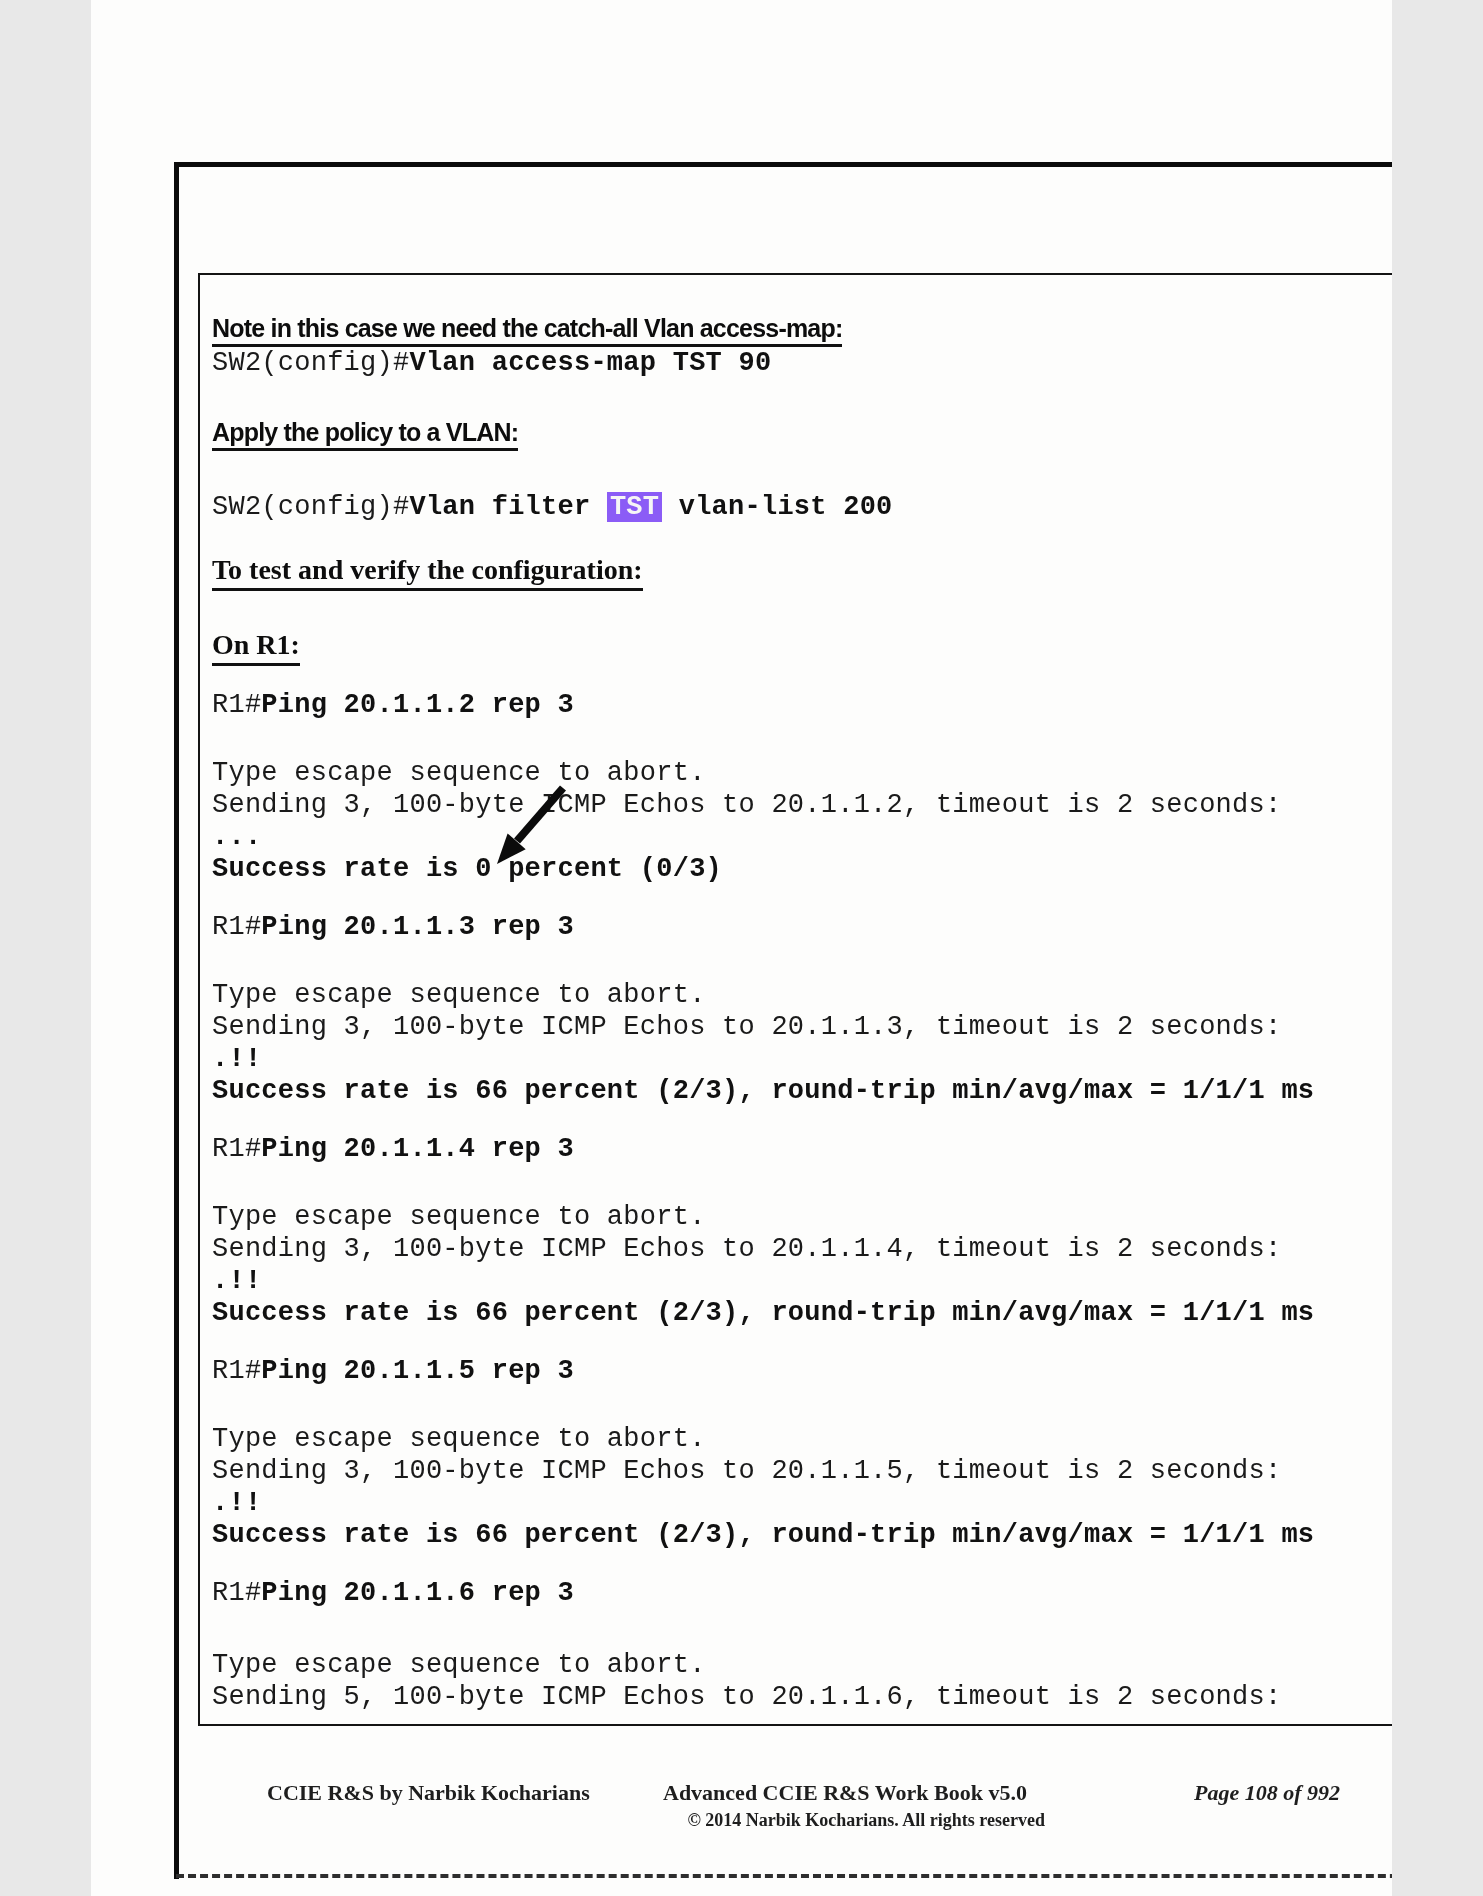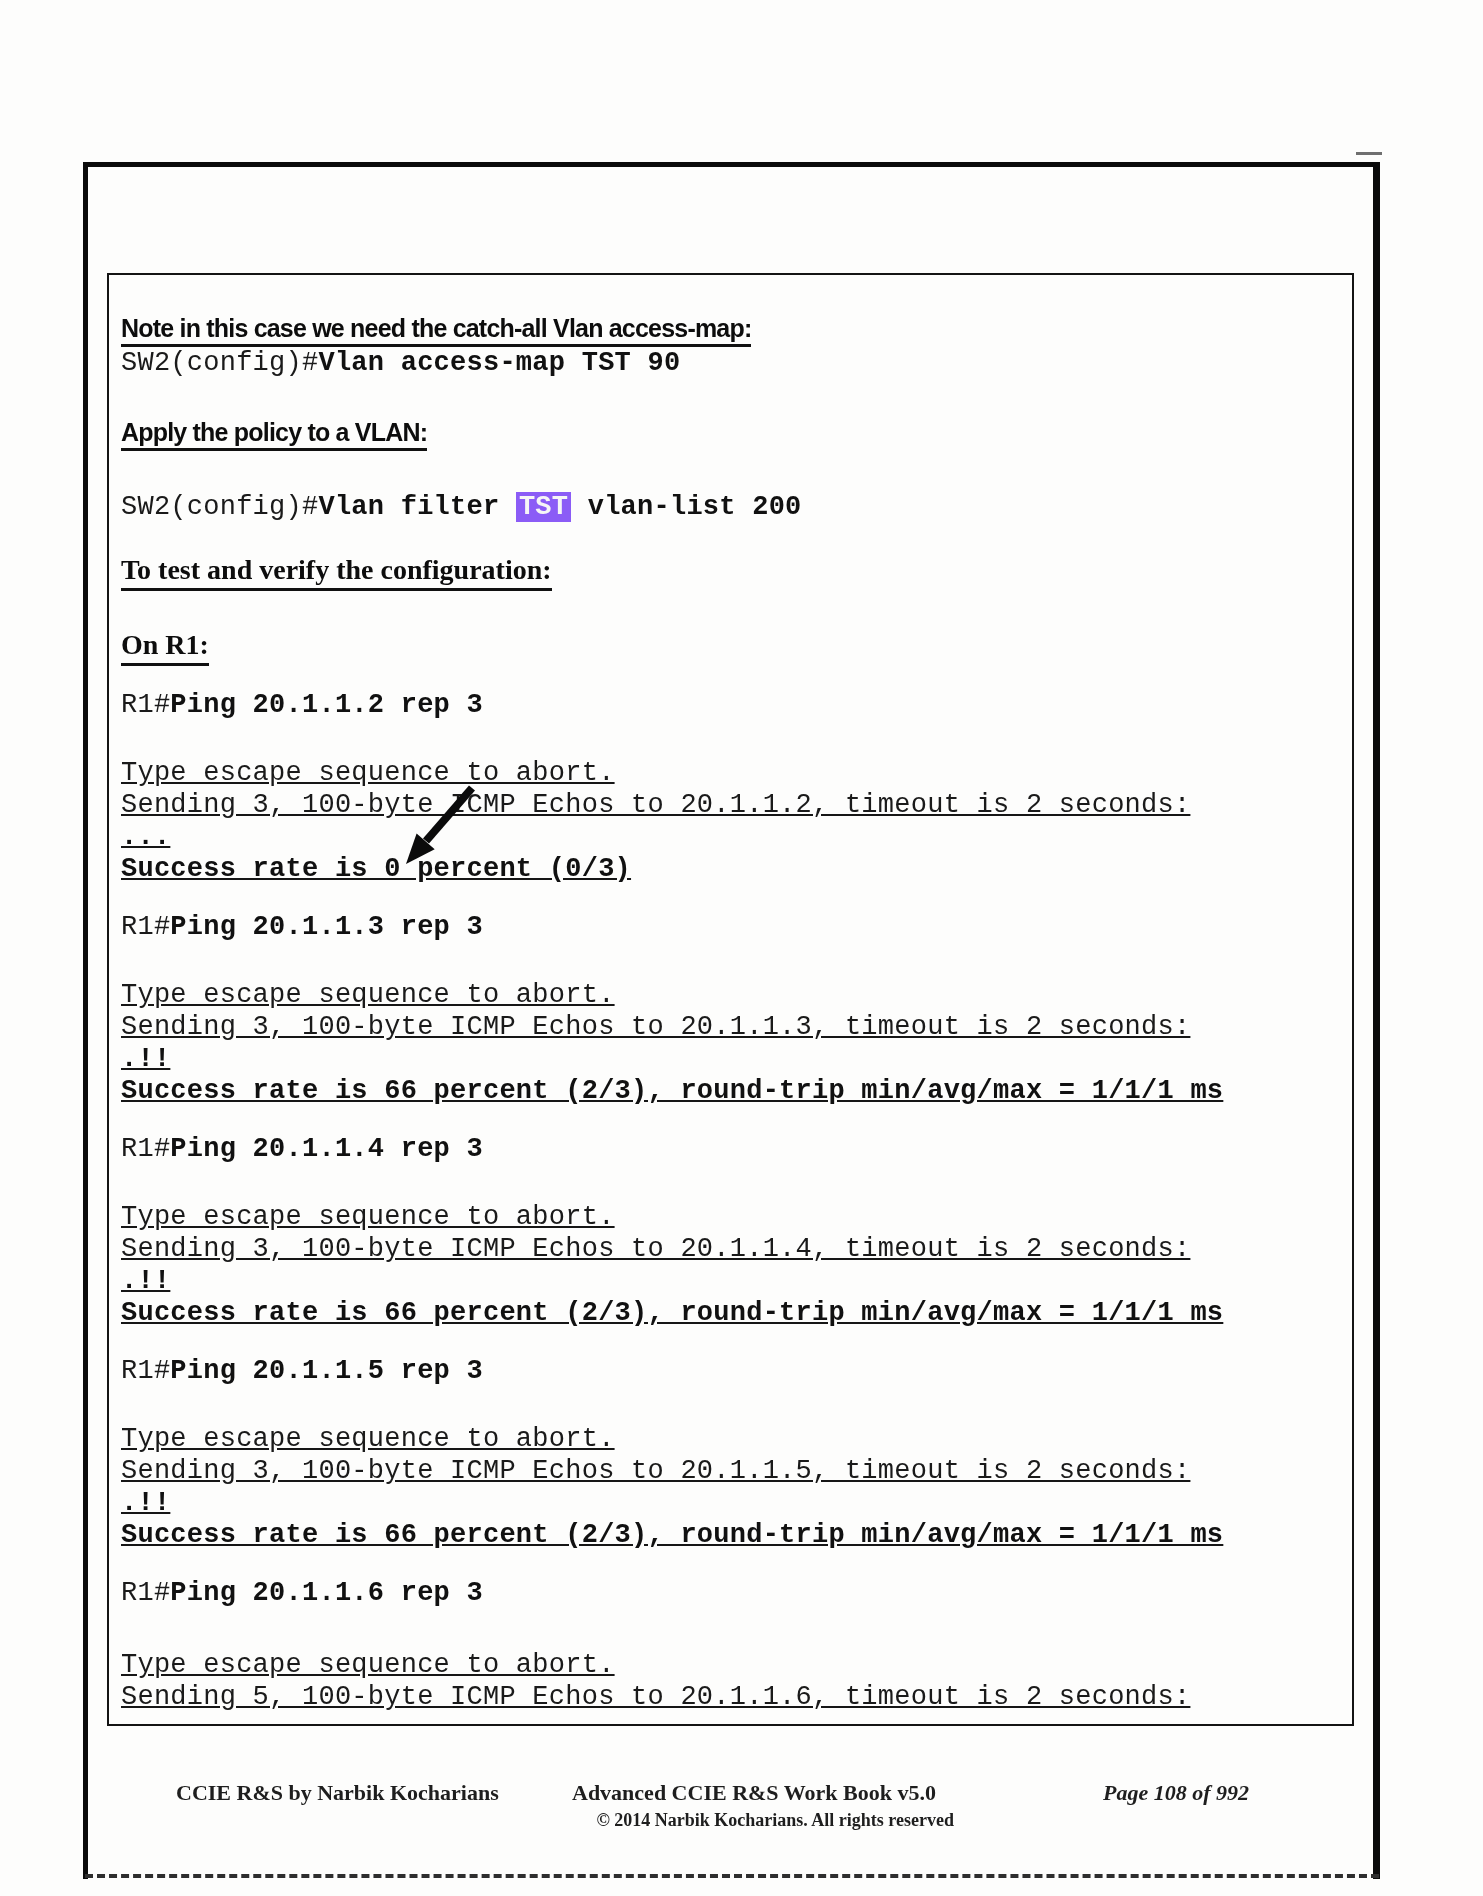--- a/index.html
+++ b/index.html
@@ -1,17 +1,17 @@
 <!DOCTYPE html>
 <html><head>
 <meta charset="utf-8">
 <style>
   html,body{margin:0;padding:0;background:#e8e8e8;}
   .page{
-    position:relative;width:1483px;height:1896px;margin:0 auto;
+    position:relative;width:1301px;height:1896px;margin:0 auto;
     background:#fdfdfc;overflow:hidden;
     font-family:"Liberation Sans",sans-serif;color:#161616;
   }
   
   .artifact-dash{position:absolute;left:1356px;top:152px;width:26px;height:3px;background:#6f6f6f;}
   
   .outer-frame{
     position:absolute;left:83px;top:162px;width:1285px;height:1712px;
     border-top:5px solid #0b0b0b;border-left:5px solid #0b0b0b;border-right:7px solid #0b0b0b;
   }
@@ -38,21 +38,21 @@
   .mono b{font-weight:bold;color:#111;}
   .hl{background:#8b5cf6;color:#f6f6f6;padding:0 3px;}
   .mt-note{margin-top:38px;}
   .mt-cmd1{}
   .mt-apply{margin-top:38px;}
   .mt-cmd2{margin-top:40px;}
   .mt-verify{margin-top:30px;}
   .mt-onr1{margin-top:37px;}
   .ping-block .cmd{margin-top:26px;}
   .ping-block.first .cmd{margin-top:23px;}
-  .ping-block .out{margin-top:36px;text-decoration:underline;}
+  .ping-block .out{margin-top:36px;}
   .ping-block.last .out{margin-top:40px;}
   
   .arrow-anno{position:absolute;left:392px;top:780px;width:92px;height:92px;z-index:5;}
   
   .footer-item{
     position:absolute;top:1780px;margin:0;
     font-family:"Liberation Serif","DejaVu Serif",serif;font-weight:bold;
     font-size:22px;line-height:26px;color:#1e1e1e;
   }
   .footer-left{left:176px;}

